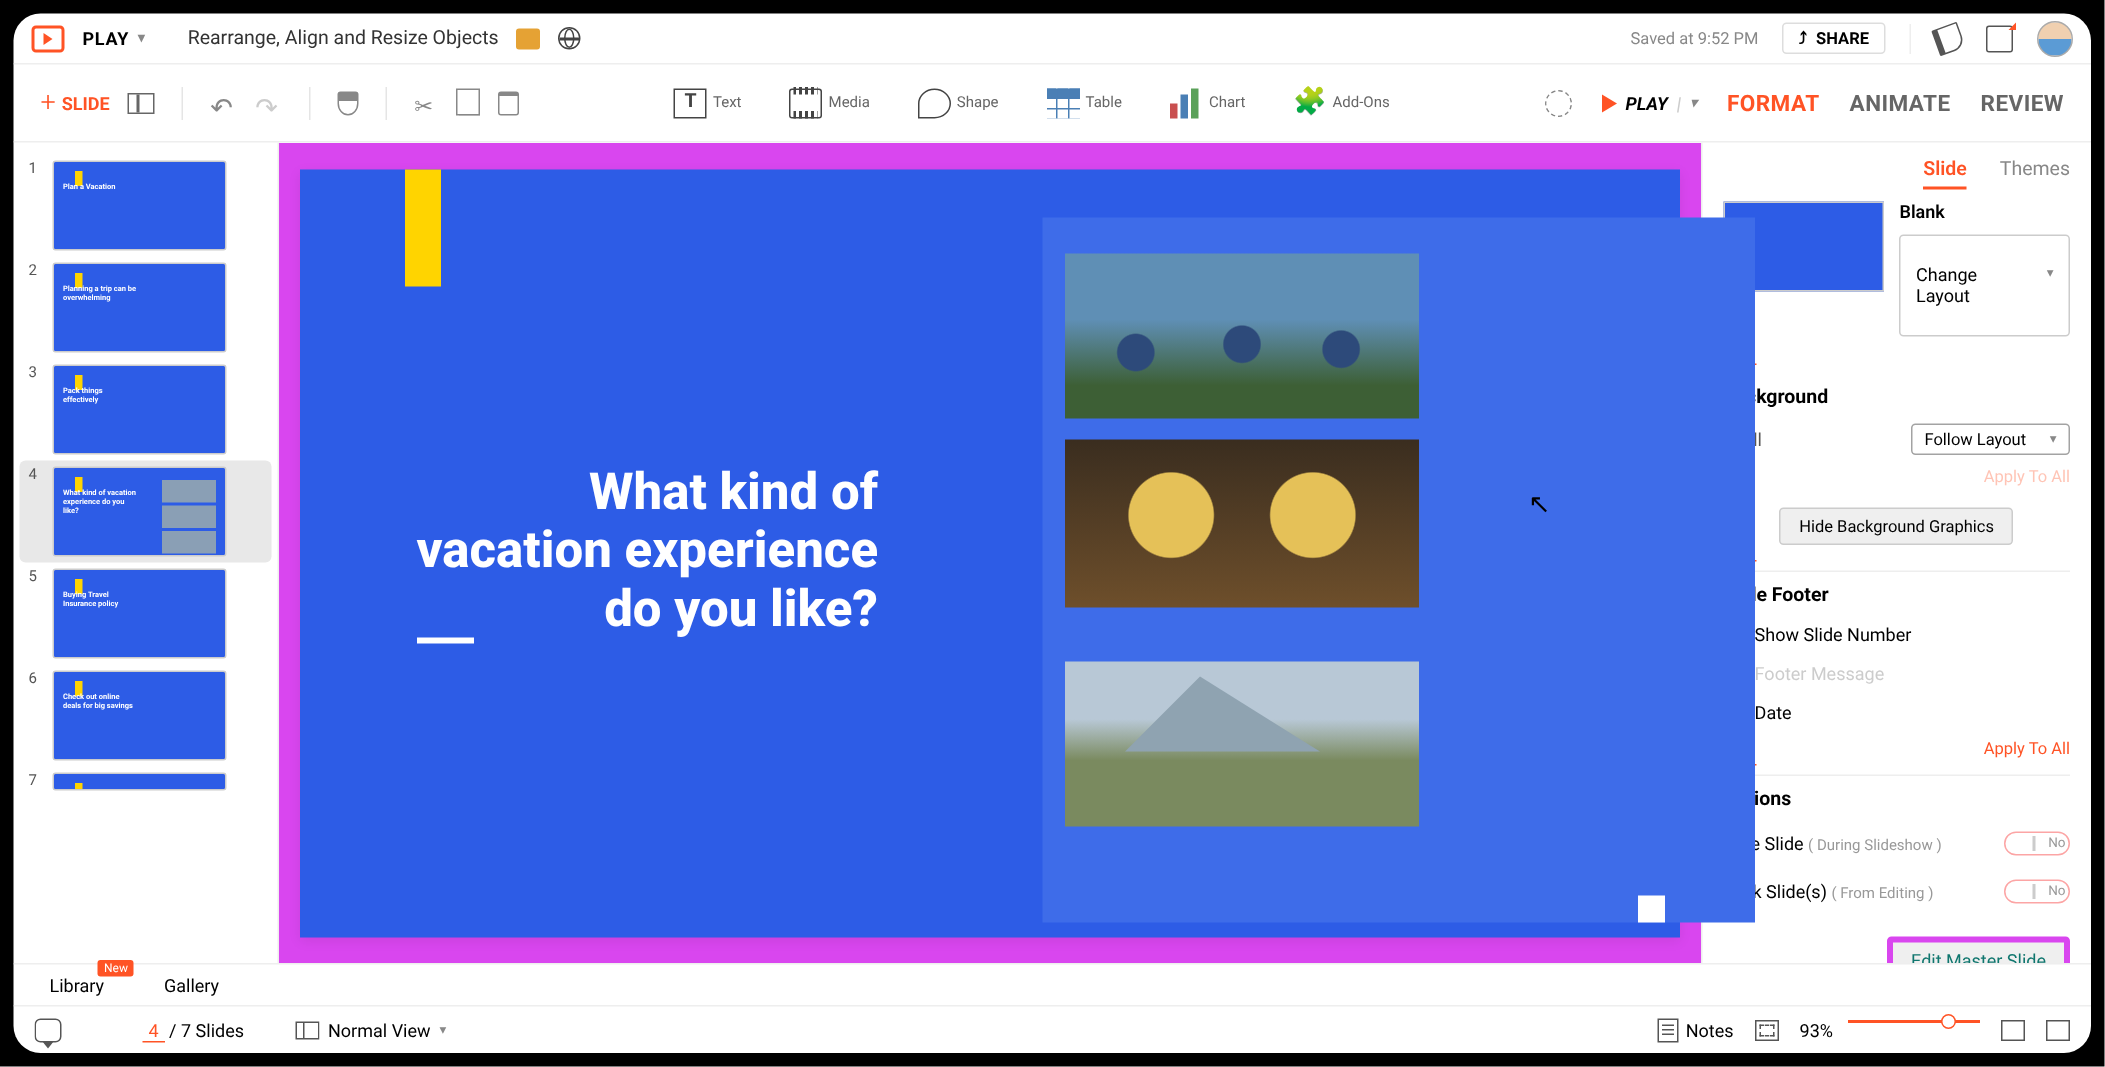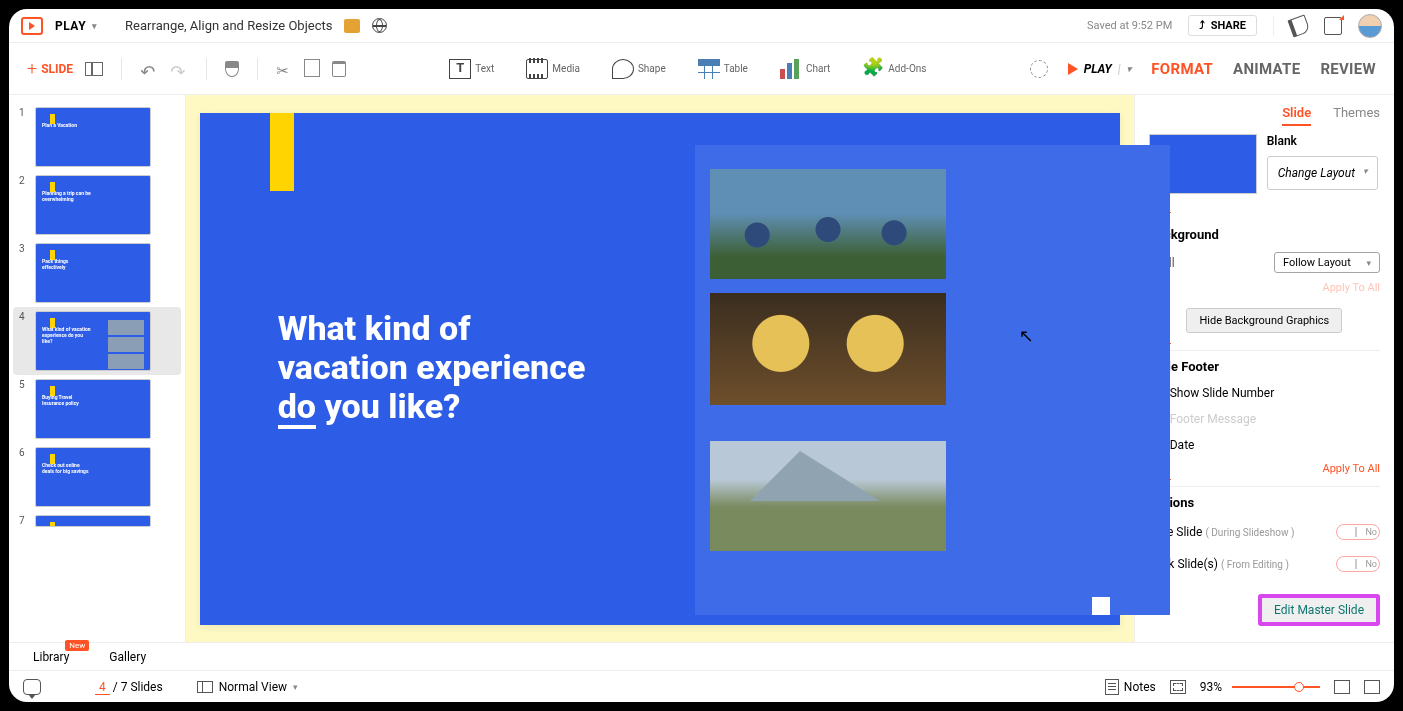--- a/index.html
+++ b/index.html
@@ -76,21 +76,21 @@
 .thumb-row { display:flex; gap:6px; padding:4px 6px; border-radius:4px;}
 .thumb-row.selected { background:#e8e8e8;}
 .thumb-num { font-size:10px; color:#555; width:10px;}
 .thumb { width:116px; height:60px; background:#2d5ce6; border:1px solid #ccc; border-radius:2px; position:relative; overflow:hidden; cursor:pointer;}
 .thumb::before{content:'';position:absolute;top:6px;left:14px;width:5px;height:10px;background:#ffd400;}
 .thumb-txt { position:absolute; left:6px; top:14px; color:#fff; font-size:5px; font-weight:700; line-height:1.2; max-width:50px;}
 .thumb-imgs{position:absolute;right:6px;top:8px;display:flex;flex-direction:column;gap:2px;}
 .thumb-img{width:36px;height:15px;background:#8a9fb5;}
 
 
-.canvas-wrap { flex:1; background:#fef9c3; display:flex; align-items:center; justify-content:center; position:relative; padding:14px;}
+.canvas-wrap { flex:1; background:#d946ef; display:flex; align-items:center; justify-content:center; position:relative; padding:14px;text-align:right;}
 .slide-canvas { width:920px; height:512px; background:#2d5ce6; position:relative; box-shadow:0 2px 8px rgba(0,0,0,.08);}
 .yellow-bar { position:absolute; top:0; left:70px; width:24px; height:78px; background:#ffd400;}
 .slide-heading { position:absolute; left:78px; top:196px; color:#fff; font-size:34px; font-weight:800; line-height:1.15;}
 .under-bar{position:absolute;left:78px;top:312px;width:38px;height:4px;background:#fff;}
 .inner-panel { position:absolute; right:-50px; top:32px; width:475px; height:470px; background:#3e6ce9;}
 .slide-img { position:absolute; width:236px; height:110px; background:#6b8bb5;}
 .img1{top:56px;left:510px;background:linear-gradient(180deg,#5f8fb5 40%,#3d5f35 80%);}
 .img1::after{content:'';position:absolute;inset:0;background:
   radial-gradient(circle at 20% 60%,#2d4a7a 12px,transparent 13px),
   radial-gradient(circle at 50% 55%,#2d4a7a 12px,transparent 13px),
@@ -106,21 +106,21 @@
 .cursor{position:absolute;top:230px;right:100px;font-size:18px;color:#000;pointer-events:none;}
 
 
 .rpanel { width:262px; border-left:1px solid #eee; overflow-y:auto; padding:10px 14px; font-size:12px;}
 .rtabs { display:flex; gap:22px; justify-content:flex-end; margin-bottom:8px;}
 .rtab { color:#888; font-size:13px; cursor:pointer; padding-bottom:4px;}
 .rtab.active{ color:#ff5325; border-bottom:2px solid #ff5325; font-weight:600;}
 .layout-row{display:flex;gap:10px;align-items:flex-start;margin-bottom:18px;}
 .layout-preview{width:108px;height:60px;background:#2d5ce6;border:1px solid #ccc;}
 .layout-label{font-size:12px;font-weight:600;}
-.change-layout-btn{border:1px solid #ccc;padding:9px 10px;font-size:12px;margin-top:8px;border-radius:3px;cursor:pointer;display:inline-flex;gap:8px;font-style:italic;}
+.change-layout-btn{border:1px solid #ccc;padding:19px 10px;font-size:12px;margin-top:8px;border-radius:3px;cursor:pointer;display:inline-flex;gap:8px;}
 .sec-head{font-size:13px;font-weight:700;padding:8px 0 6px;border-top:1px solid #eee;margin-top:6px;}
 .sec-head.first{border-top:none;margin-top:0;}
 .red-dash{width:22px;height:1px;background:#ff5325;margin-bottom:6px;}
 .fill-row{display:flex;justify-content:space-between;align-items:center;padding:4px 0;}
 .fill-lbl{color:#555;}
 .hide-btn{border:1px solid #ccc;padding:5px 12px;font-size:11px;border-radius:3px;margin:10px auto;display:block;cursor:pointer;}
 .selecty{border:1px solid #a3a3a3;padding:3px 8px;font-size:11px;border-radius:3px;min-width:106px;display:flex;justify-content:space-between;align-items:center;cursor:pointer;}
 .apply-all{color:#ff5325;font-size:11px;text-align:right;cursor:pointer;padding:4px 0;}
 .check-row{display:flex;align-items:center;gap:8px;padding:6px 0;}
 .chk{width:13px;height:13px;border:1.5px solid #ff5325;cursor:pointer;}
@@ -139,21 +139,21 @@
 .chat-icon{width:18px;height:16px;border:1.5px solid #555;border-radius:4px;position:relative;}
 .chat-icon::after{content:'';position:absolute;bottom:-5px;left:4px;width:0;height:0;border-left:4px solid transparent;border-right:4px solid transparent;border-top:5px solid #555;}
 .curr-slide{color:#ff5325;border-bottom:1.5px solid #ff5325;padding:0 4px;}
 .view-select{display:flex;align-items:center;gap:6px;cursor:pointer;}
 .view-ico{width:16px;height:12px;border:1.5px solid #555;position:relative;}
 .view-ico::after{content:'';position:absolute;left:4px;top:0;bottom:0;width:1.5px;background:#555;}
 .sb-right{margin-left:auto;display:flex;align-items:center;gap:14px;}
 .notes-btn{display:flex;align-items:center;gap:5px;cursor:pointer;}
 .notes-ico{width:14px;height:16px;border:1.5px solid #555;position:relative;}
 .notes-ico::after{content:'';position:absolute;top:3px;left:2px;right:2px;height:1px;background:#555;box-shadow:0 3px #555,0 6px #555;}
-.zoom-group{display:flex;align-items:center;gap:10px;}
+.zoom-group{display:flex;gap:10px;}
 .zoom-track{width:88px;height:2px;background:#ff5325;position:relative;}
 .zoom-handle{position:absolute;top:-4px;left:62px;width:10px;height:10px;background:#fff;border:1px solid #ff5325;border-radius:50%;}
 .fit-ico,.exp-ico{width:16px;height:14px;border:1.5px solid #555;cursor:pointer;}
 .fit-ico2{width:16px;height:14px;border:1.5px solid #555;position:relative;cursor:pointer;}
 .fit-ico2::after{content:'';position:absolute;inset:2px;border:1px dashed #555;}
 .chev{font-size:9px;color:#888;}
 </style>
 </head>
 <body>
 

